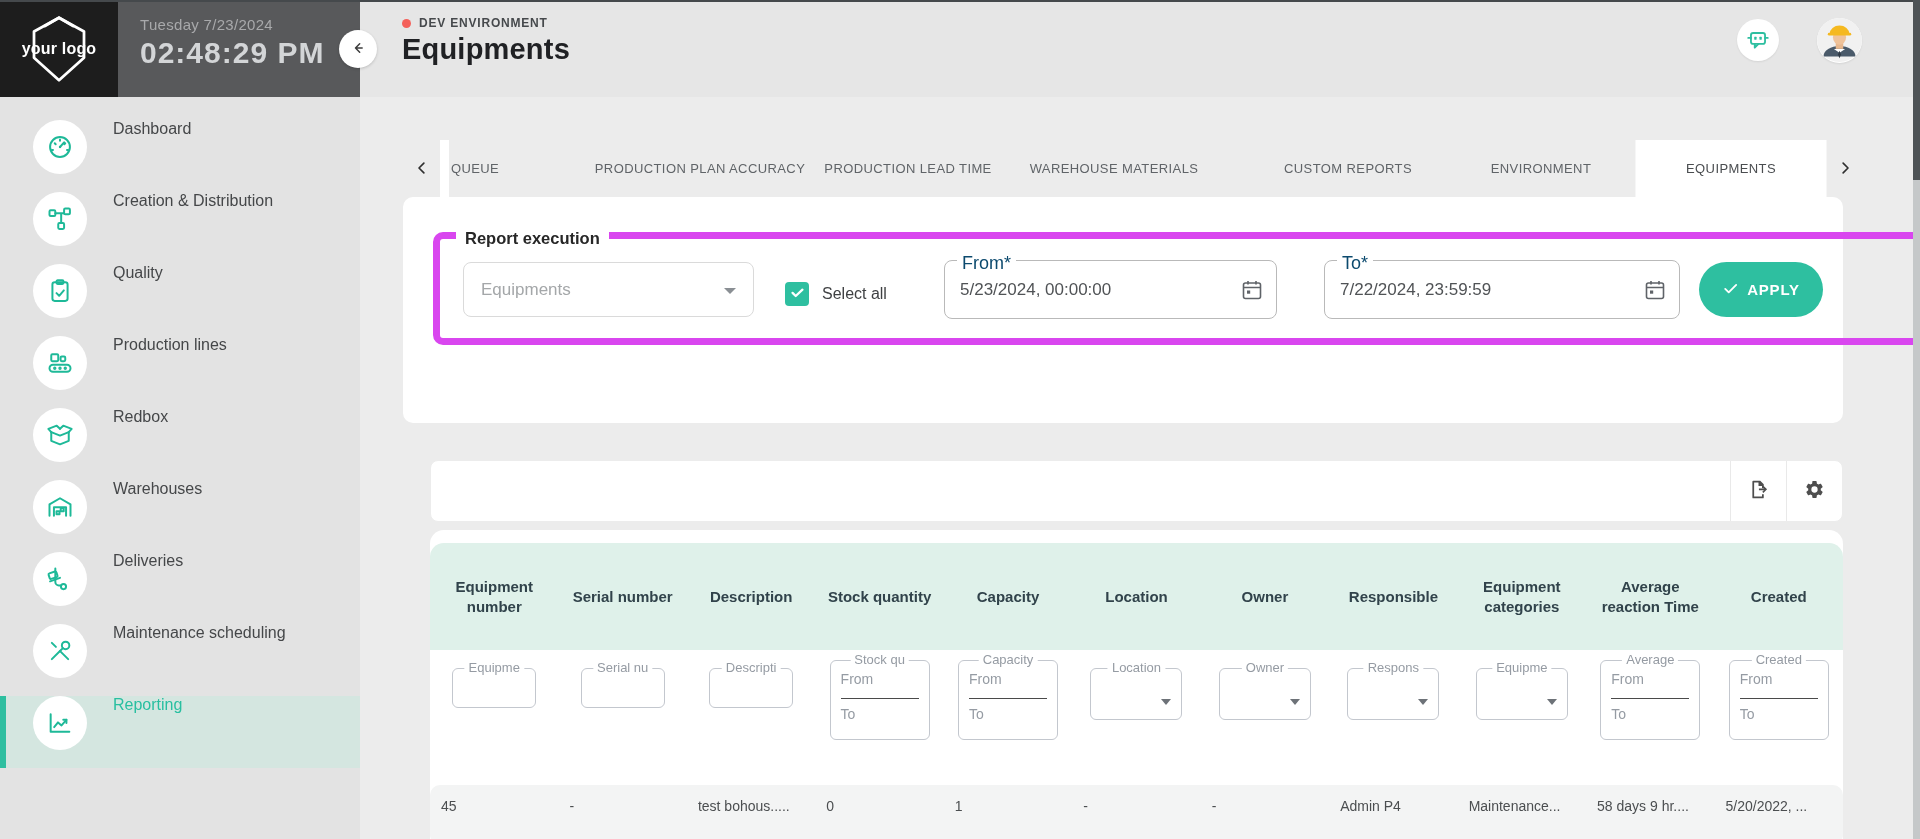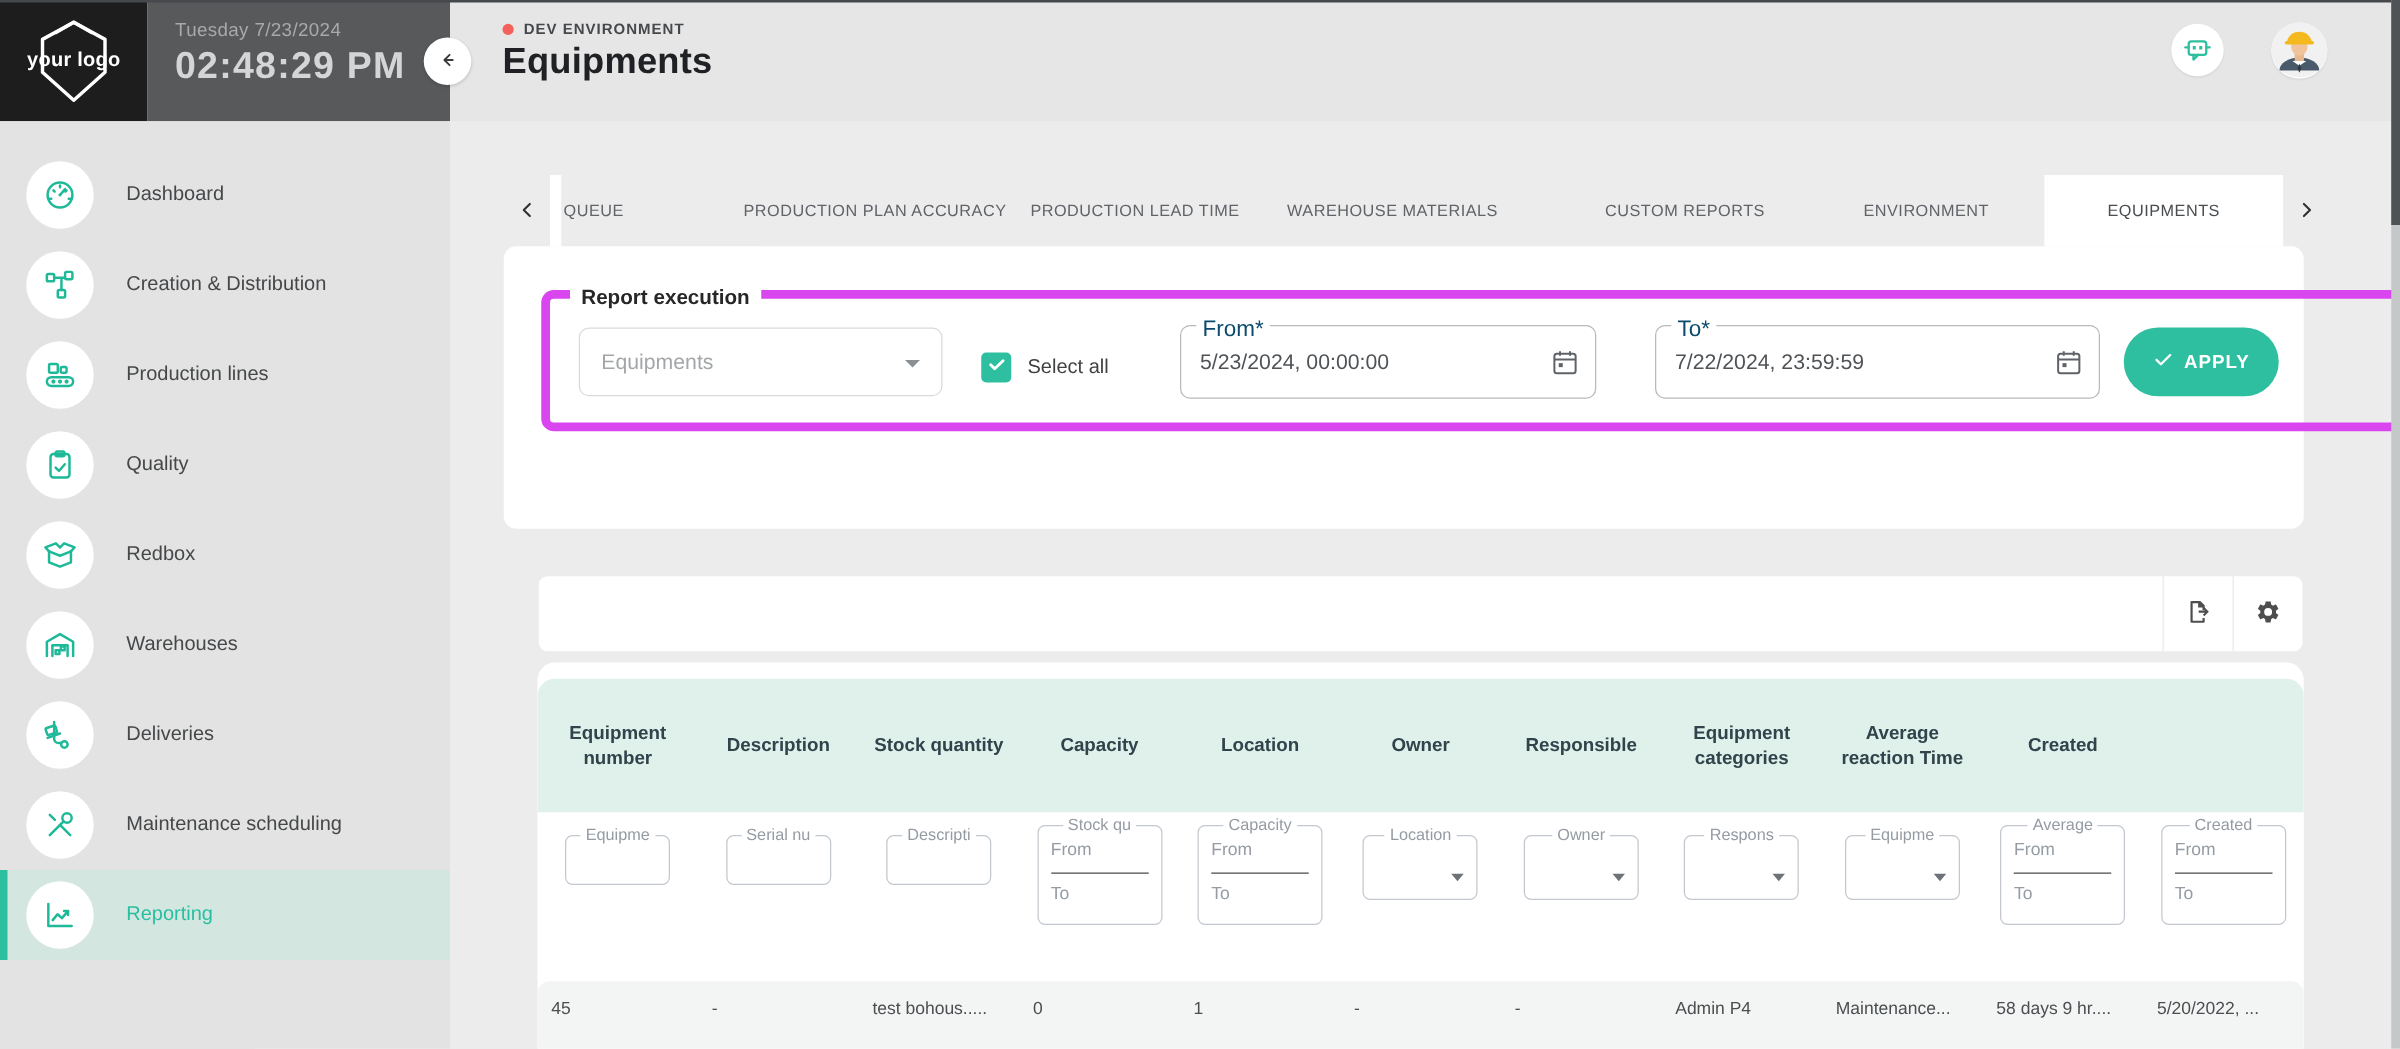--- a/index.html
+++ b/index.html
@@ -18,21 +18,21 @@
   .env-row{position:absolute;left:42px;top:16px;display:flex;align-items:center;gap:8px}
   .env-dot{width:9px;height:9px;border-radius:50%;background:#f4605a}
   .env-label{font-size:12px;font-weight:bold;letter-spacing:.8px;color:#46494c}
   .page-title{position:absolute;left:42px;top:33px;font-size:29px;font-weight:600;color:#202124;letter-spacing:.2px}
   .hdr-btn{position:absolute;border:none;border-radius:50%;background:#fff;cursor:pointer;display:flex;align-items:center;justify-content:center;box-shadow:0 1px 2px rgba(0,0,0,.08)}
   .btn-robot{right:141px;top:19px;width:42px;height:42px}
   .btn-avatar{right:58px;top:18px;width:45px;height:45px;overflow:hidden;padding:0}
   .collapse-btn{position:absolute;left:339px;top:30px;width:38px;height:38px;border-radius:50%;background:#fff;border:none;z-index:55;display:flex;align-items:center;justify-content:center;box-shadow:0 1px 3px rgba(0,0,0,.18);cursor:pointer}
   
   .sidebar{position:absolute;left:0;top:97px;width:360px;height:742px;background:#e3e3e3;padding-top:23px;overflow:hidden}
-  .side-item{height:72px;display:flex;align-items:center;padding-left:21px;cursor:pointer;position:relative}
+  .side-item{height:72px;display:flex;padding-left:33px;cursor:pointer;position:relative}
   .side-ic{width:54px;height:54px;border-radius:50%;background:#fff;display:flex;align-items:center;justify-content:center;flex:0 0 54px}
   .side-label{margin-left:26px;font-size:16px;color:#454749}
   .side-item.active{background:#d4e6e0}
   .side-item.active::before{content:"";position:absolute;left:0;top:0;width:6px;height:100%;background:#2ebfa0}
   .side-item.active .side-label{color:#28bfa0}
   
   .main{position:absolute;left:360px;top:97px;width:1560px;height:742px}
   .tabrow{position:absolute;left:0;top:43px;width:1560px;height:57px}
   .tab-sliver{position:absolute;left:80px;top:0;width:9px;height:57px;background:#fff}
   .tab{position:absolute;top:0;transform:translateX(-50%);line-height:57px;font-size:13px;letter-spacing:.4px;color:#606468;white-space:nowrap;cursor:pointer}
@@ -158,39 +158,39 @@
             <rect x="15.5" y="3" width="5" height="5" rx="1"></rect>
             <rect x="10.5" y="15.5" width="5" height="5" rx="1"></rect>
             <path d="M8 7h7.5M13 7v8.5"></path>
           </svg>
         </span>
         <span class="side-label">Creation &amp; Distribution</span>
       </div>
       <div class="side-item">
         <span class="side-ic">
           <svg width="28" height="28" viewBox="0 0 24 24" fill="none" stroke="#1eb998" stroke-width="1.7" stroke-linecap="round" stroke-linejoin="round">
+            <rect x="5.5" y="4.5" width="13" height="16" rx="2"></rect>
+            <rect x="9" y="2.8" width="6" height="3.2" rx="1"></rect>
+            <path d="M9 13.8l2.3 2.3 4-4.6"></path>
+          </svg>
+        </span>
+        <span class="side-label">Quality</span>
+      </div>
+      <div class="side-item">
+        <span class="side-ic">
+          <svg width="28" height="28" viewBox="0 0 24 24" fill="none" stroke="#1eb998" stroke-width="1.7" stroke-linecap="round" stroke-linejoin="round">
             <rect x="4.5" y="4.5" width="6" height="6" rx="1"></rect>
             <rect x="12.5" y="6.5" width="4" height="4" rx="1"></rect>
             <rect x="3" y="13.5" width="18" height="6" rx="3"></rect>
             <circle cx="7.5" cy="16.5" r="0.6" fill="#1eb998"></circle>
             <circle cx="12" cy="16.5" r="0.6" fill="#1eb998"></circle>
             <circle cx="16.5" cy="16.5" r="0.6" fill="#1eb998"></circle>
           </svg>
         </span>
         <span class="side-label">Production lines</span>
-      </div>
-      <div class="side-item">
-        <span class="side-ic">
-          <svg width="28" height="28" viewBox="0 0 24 24" fill="none" stroke="#1eb998" stroke-width="1.7" stroke-linecap="round" stroke-linejoin="round">
-            <rect x="5.5" y="4.5" width="13" height="16" rx="2"></rect>
-            <rect x="9" y="2.8" width="6" height="3.2" rx="1"></rect>
-            <path d="M9 13.8l2.3 2.3 4-4.6"></path>
-          </svg>
-        </span>
-        <span class="side-label">Quality</span>
       </div>
       <div class="side-item">
         <span class="side-ic">
           <svg width="28" height="28" viewBox="0 0 24 24" fill="none" stroke="#1eb998" stroke-width="1.7" stroke-linecap="round" stroke-linejoin="round">
             <path d="M4.5 9.5V17l7.5 3 7.5-3V9.5"></path>
             <path d="M4.5 9.5l7.5 3 7.5-3"></path>
             <path d="M4.5 9.5 2 6.8 9.2 4l2.8 2.7"></path>
             <path d="M19.5 9.5 22 6.8 14.8 4 12 6.7"></path>
           </svg>
         </span>
@@ -332,20 +332,21 @@
           <svg width="21" height="21" viewBox="0 0 24 24" fill="#4e4e4e">
             <path d="M19.14 12.94c.04-.3.06-.61.06-.94s-.02-.64-.07-.94l2.03-1.58a.49.49 0 0 0 .12-.61l-1.92-3.32a.49.49 0 0 0-.59-.22l-2.39.96c-.5-.38-1.03-.7-1.62-.94l-.36-2.54a.48.48 0 0 0-.48-.41h-3.84c-.24 0-.43.17-.47.41l-.36 2.54c-.59.24-1.13.57-1.62.94l-2.39-.96a.49.49 0 0 0-.59.22L2.74 8.87c-.12.21-.08.47.12.61l2.03 1.58c-.05.3-.09.63-.09.94s.02.64.07.94l-2.03 1.58a.49.49 0 0 0-.12.61l1.92 3.32c.12.22.37.29.59.22l2.39-.96c.5.38 1.03.7 1.62.94l.36 2.54c.05.24.24.41.48.41h3.84c.24 0 .44-.17.47-.41l.36-2.54c.59-.24 1.13-.56 1.62-.94l2.39.96c.22.08.47 0 .59-.22l1.92-3.32c.12-.22.07-.47-.12-.61l-2.01-1.58zM12 15.6A3.6 3.6 0 1 1 12 8.4a3.6 3.6 0 0 1 0 7.2z"></path>
           </svg>
         </span>
       </button>
     </div>
 
     <div class="table-card">
       <div class="thead">
           <div class="th">Equipment number</div>
+          <div class="th">Serial number</div>
           <div class="th">Description</div>
           <div class="th">Stock quantity</div>
           <div class="th">Capacity</div>
           <div class="th">Location</div>
           <div class="th">Owner</div>
           <div class="th">Responsible</div>
           <div class="th">Equipment categories</div>
           <div class="th">Average reaction Time</div>
           <div class="th">Created</div>
         </div>

